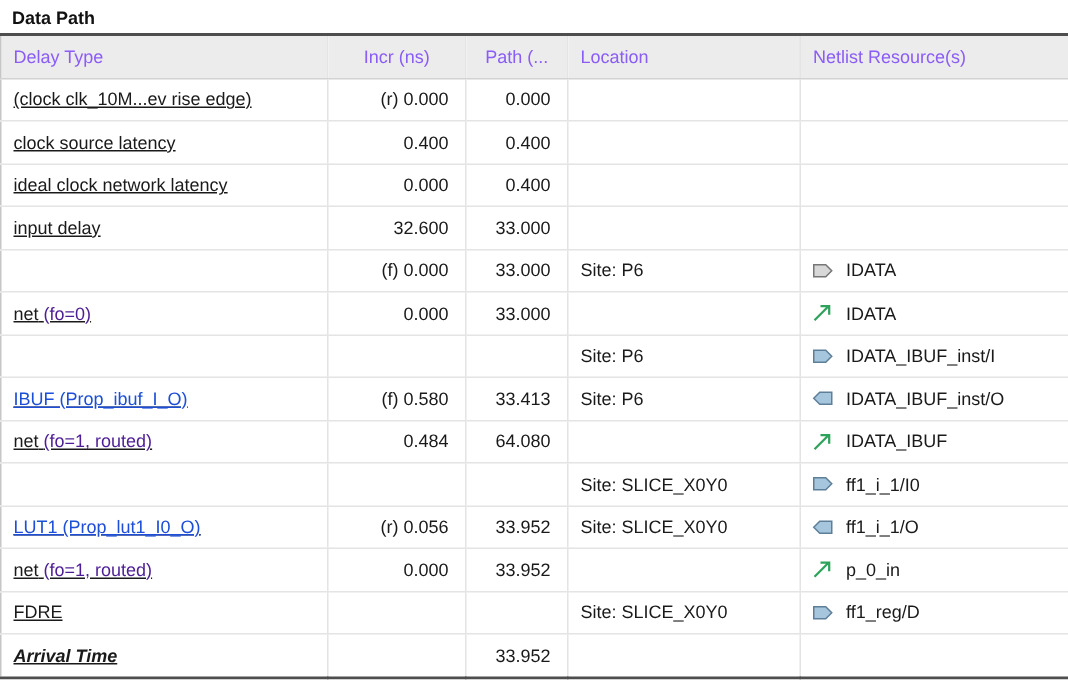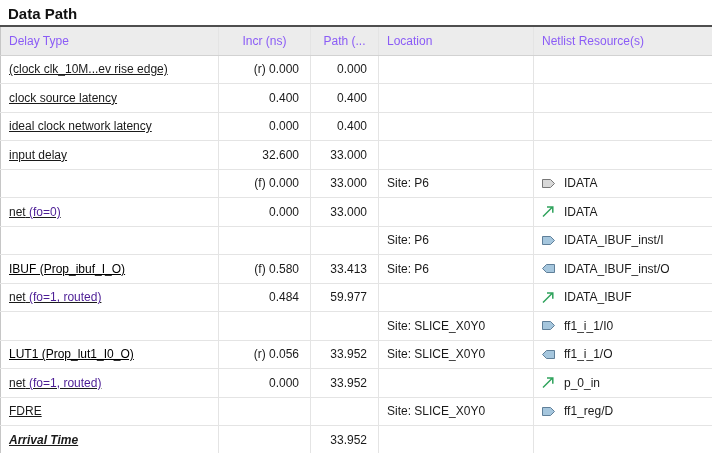--- a/index.html
+++ b/index.html
@@ -6,21 +6,21 @@
   body {
     width: 712px; height: 453px;
     background: #ffffff;
     font-family: "Liberation Sans", sans-serif;
     font-size: 12px;
     color: #1a1a1a;
     overflow: hidden;
   }
   .section-title {
     font-weight: bold;
-    font-size: 15px;
+    font-size: 12px;
     padding: 5px 0 3px 8px;
     color: #111;
   }
   .title-rule {
     border: 0;
     border-top: 2px solid #4e4e4e;
     margin: 0;
   }
   table.datapath {
     border-collapse: collapse;
@@ -47,21 +47,21 @@
     text-align: left;
     padding-left: 8px;
     border-bottom: 1px solid #d2d2d2;
   }
   thead th.center { text-align: center; padding-left: 0; }
   td.delay { padding-left: 8px; text-decoration: underline; }
   td.num { text-align: right; padding-right: 11px; }
   td.loc { padding-left: 8px; }
   td.net { padding-left: 7px; }
   .note { color: #4c1d95; }
-  a.cell-link { color: #000000; text-decoration: underline; cursor: pointer; }
+  a.cell-link { color: #1d4ed8; text-decoration: underline; cursor: pointer; }
   .arrival { font-weight: bold; font-style: italic; }
   .net-inner { display: flex; align-items: center; gap: 8px; }
   .icon { display: inline-flex; width: 15px; height: 13px; flex: 0 0 auto; }
   .icon svg { display: block; }
 </style>
 </head>
 <body>
 
 <div class="section-title">Data Path</div>
 <hr class="title-rule">
@@ -189,21 +189,21 @@
         </span>
       </td>
     </tr>
 
     <tr>
       <td class="delay">
         <span>net</span>
         <span class="note">(fo=1, routed)</span>
       </td>
       <td class="num">0.484</td>
-      <td class="num">59.977</td>
+      <td class="num">64.080</td>
       <td class="loc"></td>
       <td class="net">
         <span class="net-inner">
           <span class="icon">
             <svg width="15" height="13" viewBox="0 0 15 13">
                 <path d="M2 11.5 L11.5 2 M6 2 H11.8 V7.8" fill="none" stroke="#2fa35c" stroke-width="1.5"></path>
               </svg>
           </span>
           <span>IDATA_IBUF</span>
         </span>

